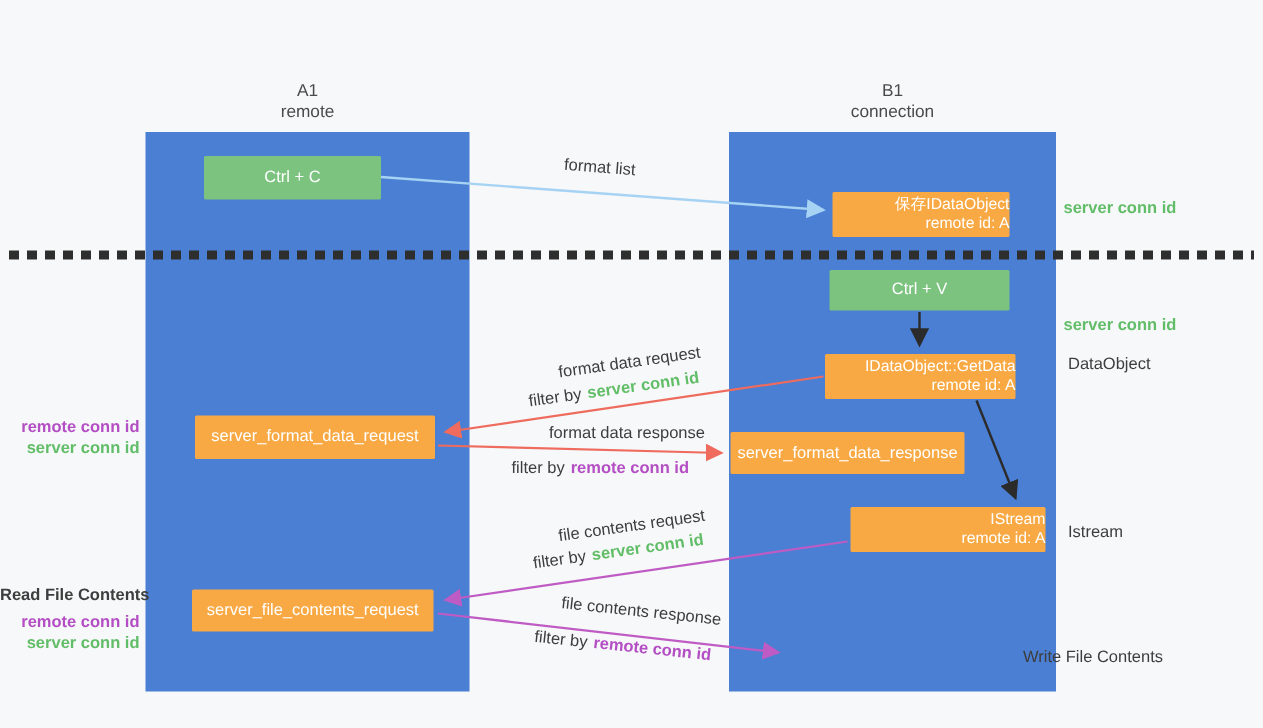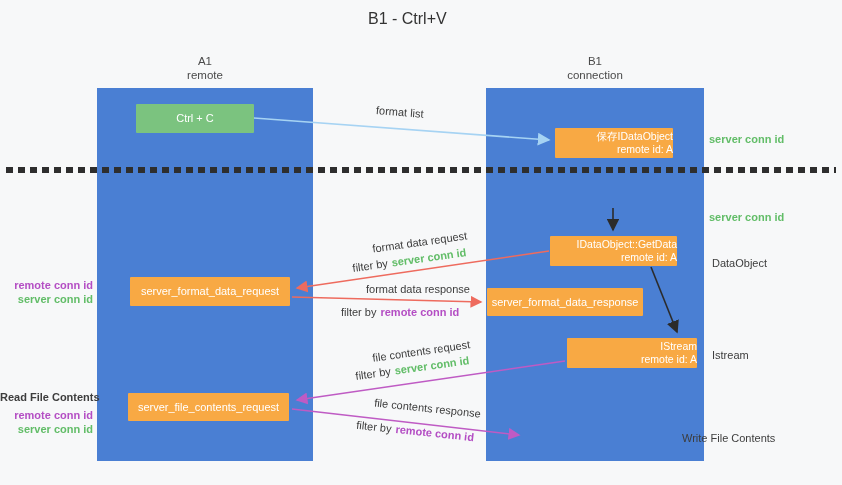--- a/index.html
+++ b/index.html
@@ -35,21 +35,20 @@
 
   .filter-prefix{margin-right:4px;}
   svg.arrows{position:absolute;left:0;top:0;pointer-events:none;}
 </style>
 </head>
 <body>
 
 <div id="stage">
 
   <div class="title">
-    <div>B1 - Ctrl+V</div>
   </div>
 
   <div class="lane-header left">
     <div>A1</div>
     <div>remote</div>
   </div>
   <div class="lane-header right">
     <div>B1</div>
     <div>connection</div>
   </div>
@@ -59,20 +58,21 @@
 
   <div class="dashline"></div>
 
   <div class="node green one" style="left:136px;top:104px;width:118px;height:29px;line-height:29px;">Ctrl + C</div>
 
   <div class="node orange two" style="left:555px;top:128px;width:118px;height:30px;">
     <div>保存IDataObject</div>
     <div>remote id: A</div>
   </div>
 
+  <div class="node green one" style="left:553px;top:180px;width:120px;height:27px;line-height:27px;">Ctrl + V</div>
 
   <div class="node orange two" style="left:550px;top:236px;width:127px;height:30px;">
     <div>IDataObject::GetData</div>
     <div>remote id: A</div>
   </div>
 
   <div class="node orange one" style="left:487px;top:288px;width:156px;height:28px;">server_format_data_response</div>
 
   <div class="node orange one" style="left:130px;top:277px;width:160px;height:29px;line-height:29px;">server_format_data_request</div>
 
@@ -125,21 +125,21 @@
     <span class="filter-prefix">filter by</span><span class="conn-green">server conn id</span>
   </div>
 
   <div class="albl" style="left:374px;top:402px;transform:rotate(6deg);">file contents response</div>
   <div class="albl" style="left:356px;top:425px;transform:rotate(6deg);">
     <span class="filter-prefix">filter by</span><span class="conn-purple">remote conn id</span>
   </div>
 
   <div class="side bold-green" style="left:709px;top:133px;">server conn id</div>
   <div class="side bold-green" style="left:709px;top:211px;">server conn id</div>
-  <div class="side" style="left:712px;top:257px;">DataObject</div>
+  <div class="side" style="left:712px;top:237px;">DataObject</div>
   <div class="side" style="left:712px;top:349px;">Istream</div>
   <div class="side" style="left:682px;top:432px;">Write File Contents</div>
 
   <div class="left-col bold-purple side" style="top:279px;">remote conn id</div>
   <div class="left-col bold-green side" style="top:293px;">server conn id</div>
   <div class="left-col side" style="top:391px;font-weight:bold;">Read File Contents</div>
   <div class="left-col bold-purple side" style="top:409px;">remote conn id</div>
   <div class="left-col bold-green side" style="top:423px;">server conn id</div>
 
 </div>

